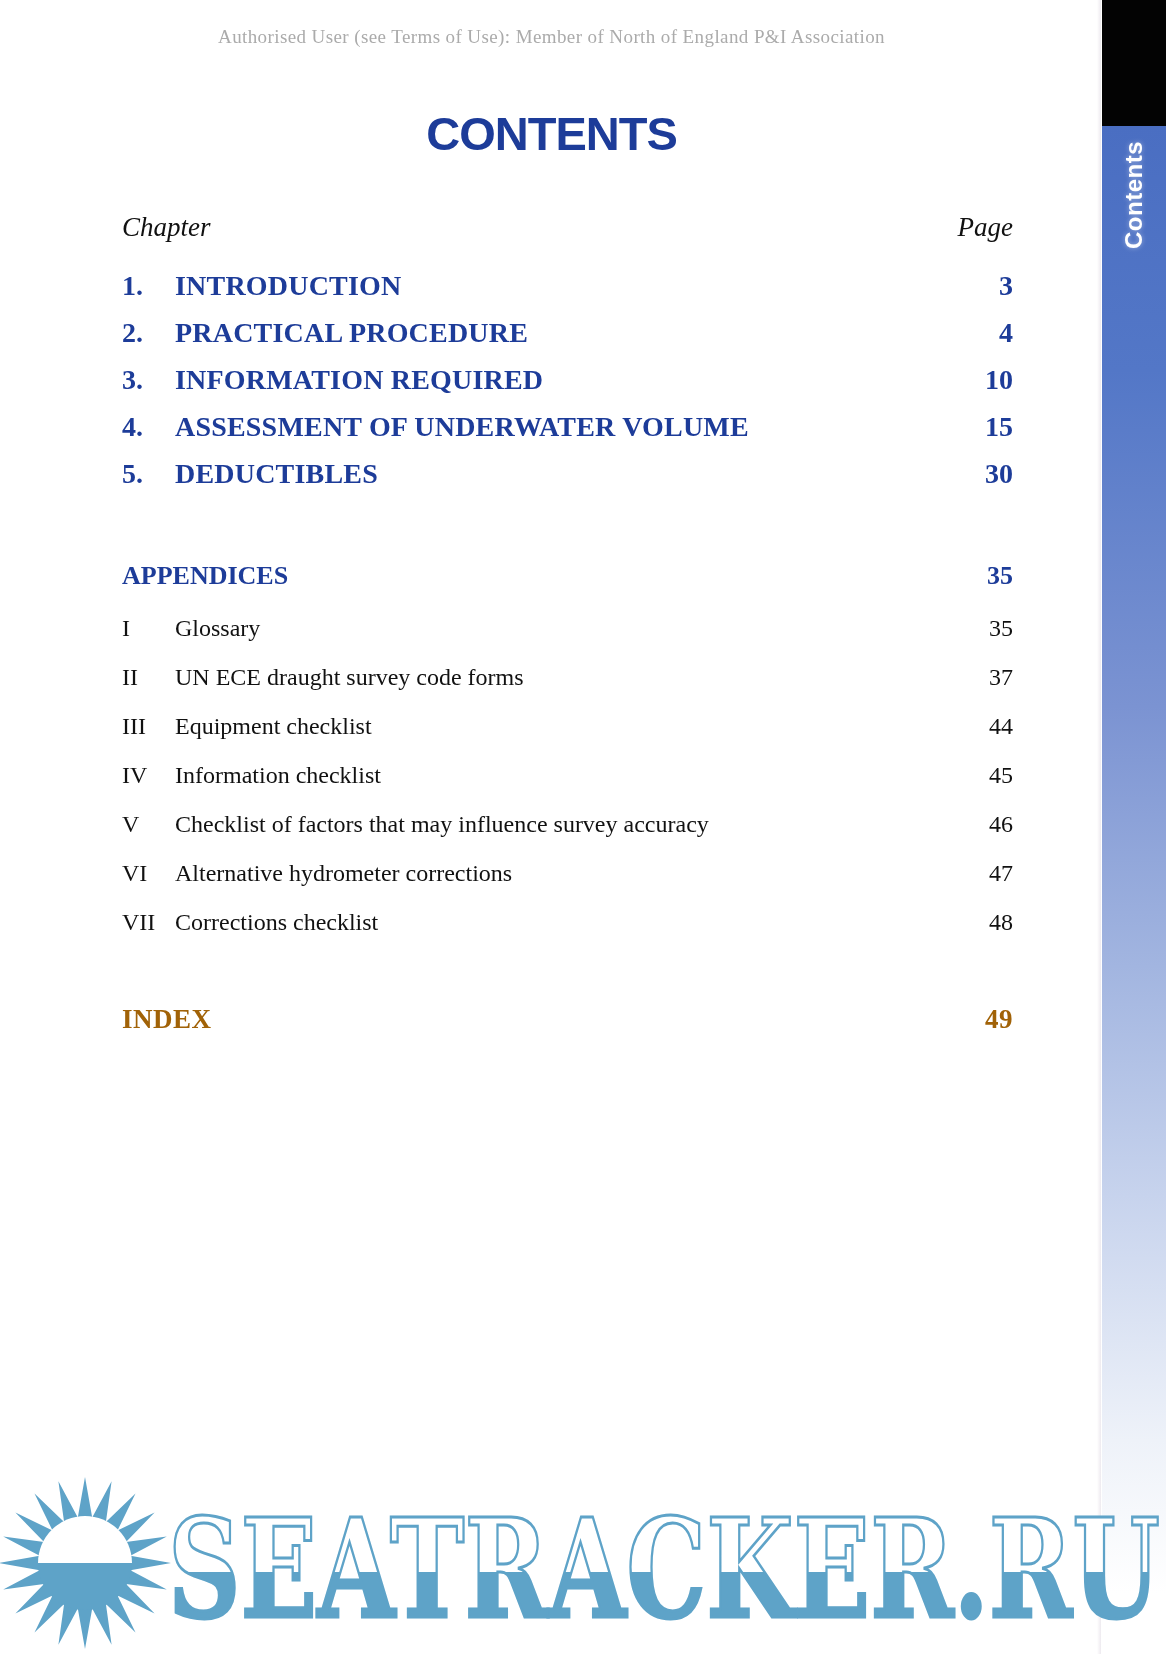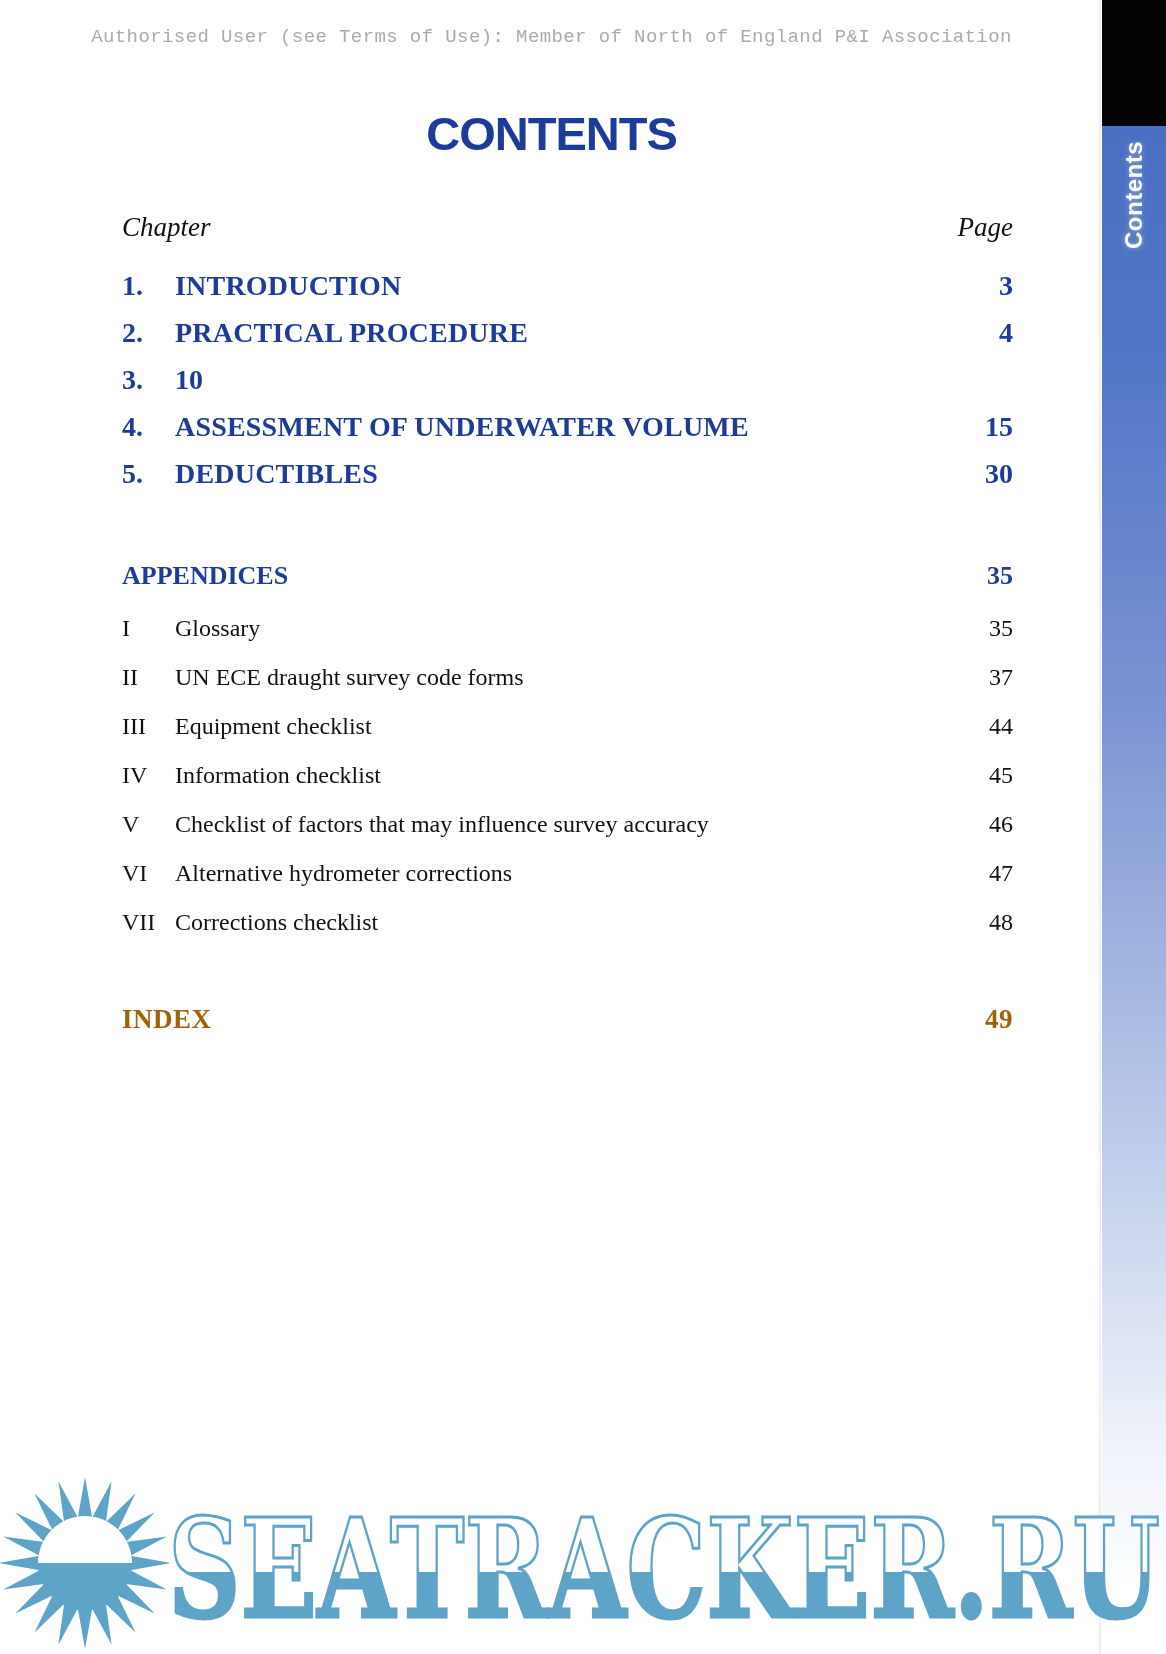--- a/index.html
+++ b/index.html
@@ -12,21 +12,21 @@
     overflow: hidden;
     font-family: "Liberation Serif", serif;
   }
 
   
   .notice {
     position: absolute;
     top: 26px; left: 0;
     width: 1103px;
     text-align: center;
-    font-family: Liberation Mono, monospace;
+    font-family: Liberation Serif, serif;
     font-size: 19px;
     letter-spacing: 0.4px;
     color: #ababab;
   }
 
   
   .doc-title {
     position: absolute;
     top: 106px; left: 0;
     width: 1103px;
@@ -184,20 +184,21 @@
       <span class="ttl">INTRODUCTION</span>
       <span class="pg">3</span>
     </div>
     <div class="chapter-row">
       <span class="num">2.</span>
       <span class="ttl">PRACTICAL PROCEDURE</span>
       <span class="pg">4</span>
     </div>
     <div class="chapter-row">
       <span class="num">3.</span>
+      <span class="ttl">INFORMATION REQUIRED</span>
       <span class="pg">10</span>
     </div>
     <div class="chapter-row">
       <span class="num">4.</span>
       <span class="ttl">ASSESSMENT OF UNDERWATER VOLUME</span>
       <span class="pg">15</span>
     </div>
     <div class="chapter-row">
       <span class="num">5.</span>
       <span class="ttl">DEDUCTIBLES</span>

